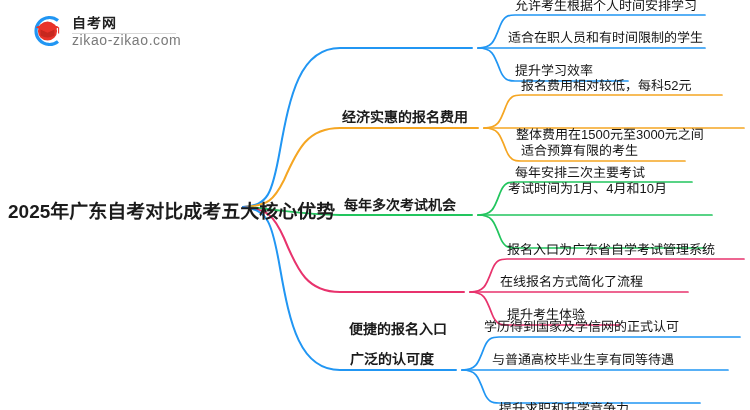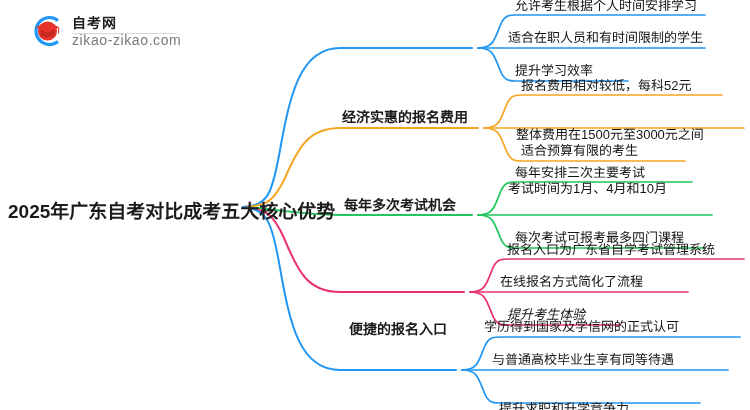--- a/index.html
+++ b/index.html
@@ -95,34 +95,34 @@
     <path d="M462,370 C476,370 478,364 484,348 C488,338 492,337 499,337 L740,337" stroke="#2196f3" stroke-width="1.7"></path>
     <path d="M462,370 L728,370" stroke="#2196f3" stroke-width="1.7"></path>
     <path d="M462,370 C476,370 478,376 484,392 C488,402 492,403 499,403 L700,403" stroke="#2196f3" stroke-width="1.7"></path>
   </svg>
 
   <div class="node root-label">2025年广东自考对比成考五大核心优势</div>
 
   <div class="node branch-label" style="left:342px;top:108px;">经济实惠的报名费用</div>
   <div class="node branch-label" style="left:344px;top:196px;">每年多次考试机会</div>
   <div class="node branch-label" style="left:349px;top:272px;margin-top:48px;">便捷的报名入口</div>
+  <div class="node branch-label" style="left:350px;top:350px;">广泛的认可度</div>
 
   <div class="node leaf-label" style="left:515px;top:-3px;">允许考生根据个人时间安排学习</div>
   <div class="node leaf-label" style="left:508px;top:29px;">适合在职人员和有时间限制的学生</div>
   <div class="node leaf-label" style="left:515px;top:62px;">提升学习效率</div>
 
   <div class="node leaf-label" style="left:521px;top:77px;">报名费用相对较低，每科52元</div>
   <div class="node leaf-label" style="left:516px;top:109px;margin-top:17px;">整体费用在1500元至3000元之间</div>
   <div class="node leaf-label" style="left:521px;top:142px;">适合预算有限的考生</div>
 
   <div class="node leaf-label" style="left:515px;top:164px;">每年安排三次主要考试</div>
   <div class="node leaf-label" style="left:508px;top:180px;">考试时间为1月、4月和10月</div>
-  <div class="node leaf-label" style="left:515px;top:229px;">每次考试可报考最多四门课程</div>
 
   <div class="node leaf-label" style="left:507px;top:241px;">报名入口为广东省自学考试管理系统</div>
   <div class="node leaf-label" style="left:500px;top:273px;">在线报名方式简化了流程</div>
-  <div class="node leaf-label" style="left:507px;top:306px;font-style:italic;">提升考生体验</div>
+  <div class="node leaf-label" style="left:507px;top:306px;">提升考生体验</div>
 
   <div class="node leaf-label" style="left:484px;top:318px;">学历得到国家及学信网的正式认可</div>
   <div class="node leaf-label" style="left:492px;top:351px;">与普通高校毕业生享有同等待遇</div>
   <div class="node leaf-label" style="left:499px;top:400px;">提升求职和升学竞争力</div>
 
 </div>
 
 </body></html>

